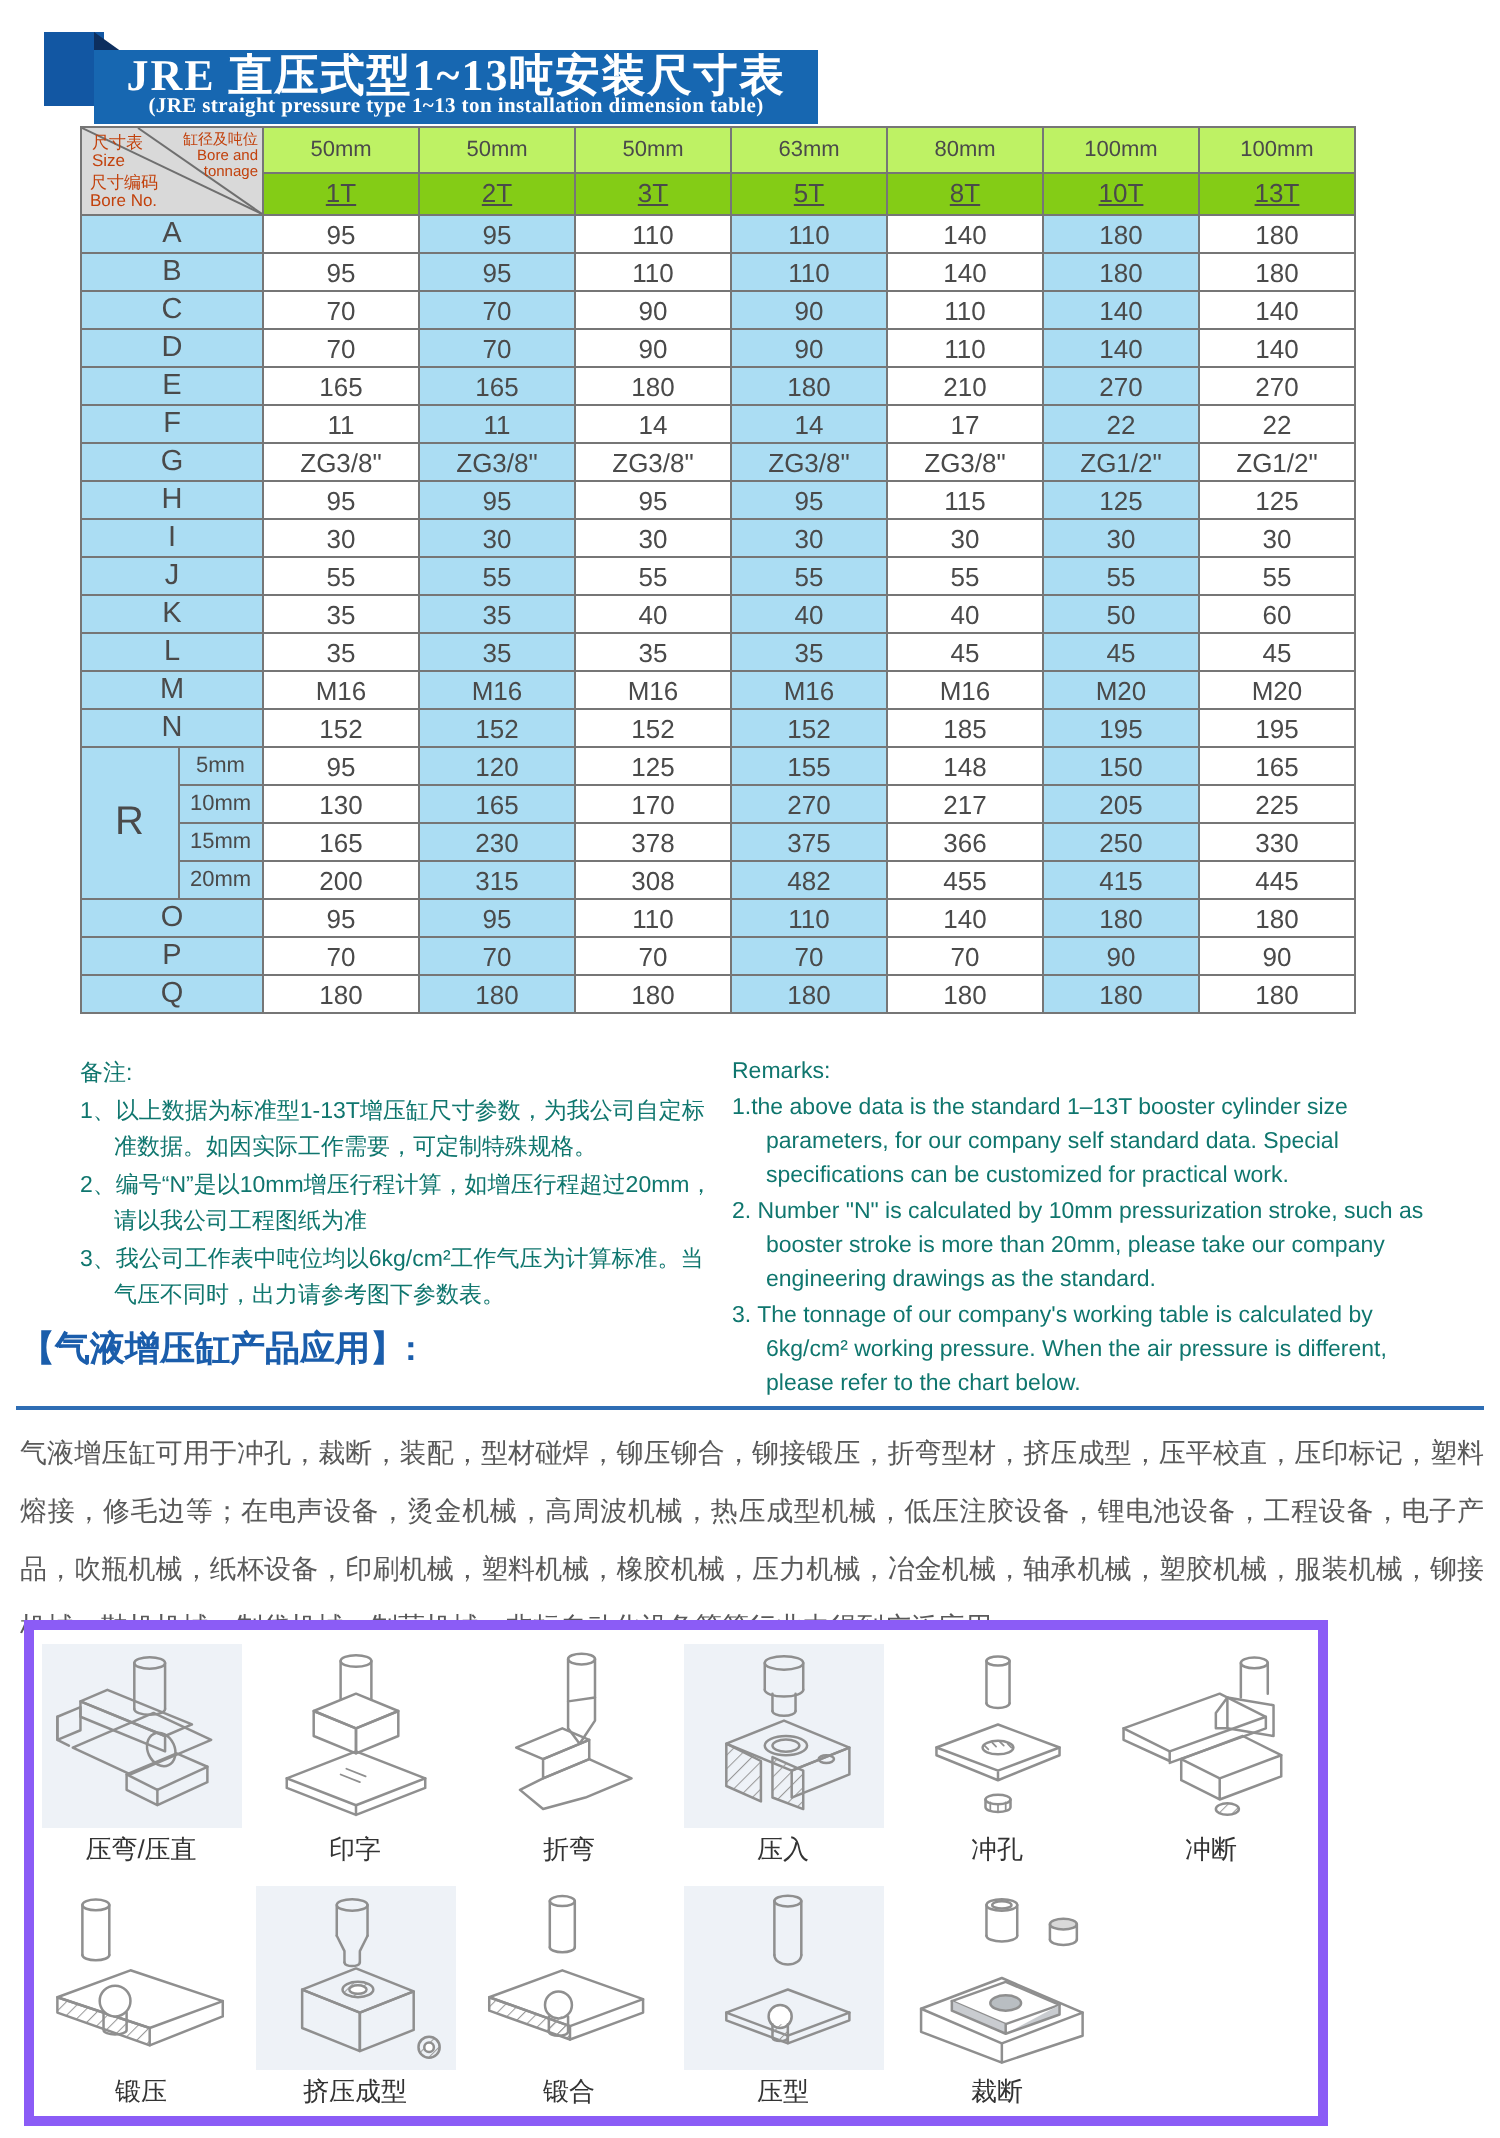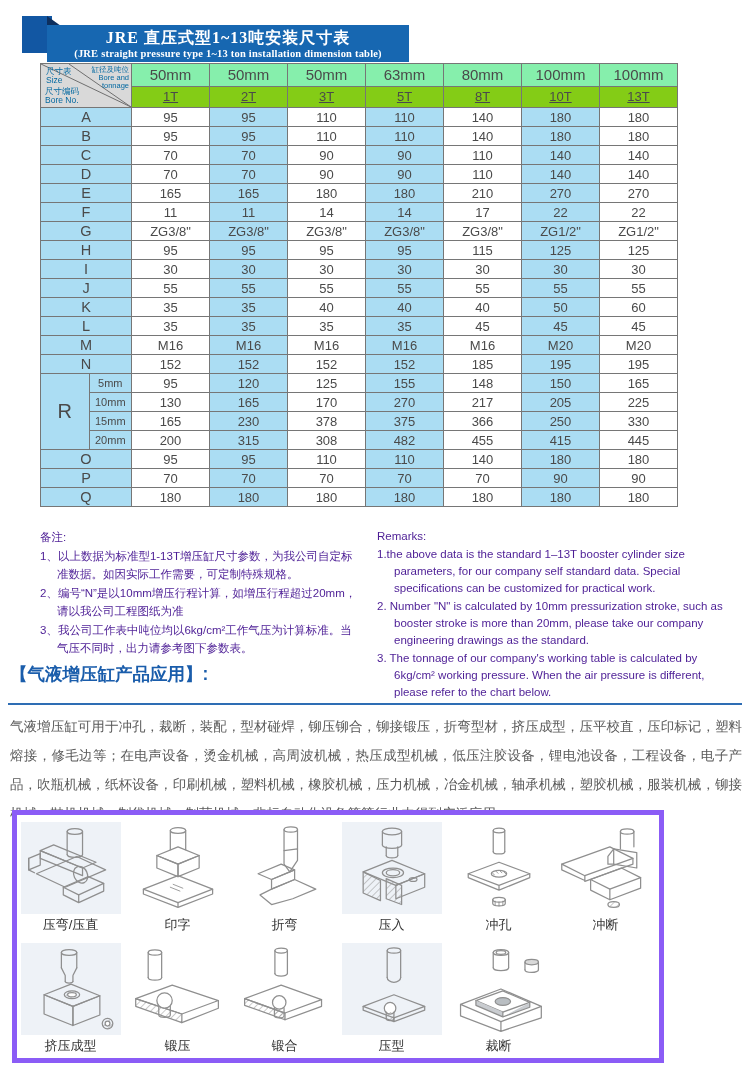--- a/index.html
+++ b/index.html
@@ -6,44 +6,44 @@
   html,body { margin:0; padding:0; }
   body { background:#f4f4f4; font-family:"Liberation Sans",sans-serif; }
   .page { position:relative; width:750px; height:1069px; background:#ffffff; overflow:hidden; margin:0; }
 
   
   .ribbon-square { position:absolute; left:22px; top:16px; width:30px; height:37px; background:#1257a3; }
   .ribbon-fold { position:absolute; left:47px; top:16px; width:14px; height:10px; background:#0d2f5e;
                  clip-path:polygon(0 0, 100% 100%, 0 100%); }
   .banner { position:absolute; left:47px; top:25px; width:362px; height:37px; background:#1767b1;
             color:#fff; text-align:center; }
-  .banner .t1 { font-family:"Liberation Serif",serif; font-weight:bold; font-size:16px; line-height:21px; margin-top:2px; letter-spacing:1px; }
+  .banner .t1 { font-family:"Liberation Serif",serif; font-weight:bold; font-size:22px; line-height:21px; margin-top:2px; letter-spacing:1px; }
   .banner .t2 { font-family:"Liberation Serif",serif; font-weight:bold; font-size:10.5px; line-height:12px; letter-spacing:0.2px; }
 
   
   .dim-table { position:absolute; left:40px; top:63px; border-collapse:collapse; table-layout:fixed; }
   .dim-table th, .dim-table td { border:1px solid #767676; text-align:center; vertical-align:middle;
       font-weight:normal; color:#4a4a4a; padding:0; height:19px; overflow:hidden; }
-  .dim-table .bore { background:#86efac; font-size:15px; height:22px;text-align:center; }
+  .dim-table .bore { background:#bef264; font-size:11px; height:22px;text-align:center; }
   .dim-table .ton  { background:#84cc16; font-size:13px; height:21px;text-decoration:underline; }
   .dim-table .lbl  { background:#abddf3; font-size:14.5px; }
   .dim-table .sub-lbl { background:#abddf3; font-size:11px; }
   .dim-table .r-lbl { background:#abddf3; font-size:20px; }
   .dim-table td { font-size:13px; }
   .c-white { background:#ffffff; }
   .c-blue  { background:#abddf3; }
   .corner { background:#d9d9d9; position:relative; padding:0; }
-  .corner .cwrap { position:relative; width:90px; height:43px; font-weight:normal; color:#0369a1; }
+  .corner .cwrap { position:relative; width:90px; height:43px; font-weight:normal; color:#c2410c; }
   .corner svg { position:absolute; left:0; top:0; }
   .corner .c1 { position:absolute; left:5px; top:3px; font-size:8.5px; line-height:9px; text-align:left; }
   .corner .c2 { position:absolute; right:2px; top:2px; font-size:7.5px; line-height:8px; text-align:right; }
   .corner .c3 { position:absolute; left:4px; bottom:2px; font-size:8.5px; line-height:9px; text-align:left; }
 
   
-  .notes { position:absolute; left:40px; top:528px; width:698px; display:flex; gap:15px; color:#4c1d95; }
+  .notes { position:absolute; left:40px; top:528px; width:698px; display:flex; gap:4px; color:#0f766e; }
   .notes .cn { width:322px; font-size:11.5px; line-height:18px; }
   .notes .en { width:356px; font-size:11.5px; line-height:17px; }
   .note-title { margin-bottom:1px; }
   .note-item { padding-left:17px; text-indent:-17px; margin-bottom:1px; }
 
   
   .sec-title { position:absolute; left:10px; top:662px; font-size:17.5px; font-weight:bold; color:#1a5dab; }
   .sec-rule { position:absolute; left:8px; top:703px; width:734px; height:0; border-top:2px solid #2e6db4; }
   .apps-text { position:absolute; left:10px; top:712px; width:732px; font-size:13.5px; line-height:29px;
                color:#595959; text-align:justify; }
@@ -474,57 +474,57 @@
               <path d="M6 42v6l24 11v-5M80 36v6L30 60"></path>
           <polygon points="36,58 68,46 88,56 56,68"></polygon>
               <path d="M36 58v11l20 10v-11M88 56v11L56 79"></path>
           <ellipse cx="60" cy="84" rx="6" ry="3" fill="url(#hatch)"></ellipse>
         </g>
           </svg>
       </div>
       <div class="g-label">冲断</div>
     </div>
 
+    <div class="g-item">
+      <div class="g-art">
+        <svg viewBox="0 0 104 92">
+            <g class="art">
+          <ellipse cx="28" cy="8" rx="7" ry="2.8"></ellipse>
+              <path d="M21 8v26M35 8v26"></path>
+              <path d="M21 34a7 2.8 0 0 0 14 0"></path>
+          <polygon points="8,56 46,42 94,58 56,72"></polygon>
+          <polygon points="8,56 8,64 56,81 56,72" fill="url(#hatch)"></polygon>
+          <path d="M94 58v8L56 81"></path>
+          <circle cx="38" cy="58" r="8" fill="#fff"></circle>
+              <path d="M32 64v9a6 2.4 0 0 0 12 0v-9"></path>
+        </g>
+          </svg>
+      </div>
+      <div class="g-label">锻压</div>
+    </div>
+
     <div class="g-item tint">
       <div class="g-art">
         <svg viewBox="0 0 104 92">
             <g class="art">
           <ellipse cx="50" cy="8" rx="8" ry="3"></ellipse>
               <path d="M42 8v16M58 8v16"></path>
           <path d="M42 24l4 8M58 24l-4 8M46 32v6M54 32v6"></path>
               <path d="M46 38a4 1.8 0 0 0 8 0"></path>
           <polygon points="24,52 52,41 82,53 54,64"></polygon>
           <polygon points="24,52 24,72 54,84 54,64"></polygon>
               <polygon points="82,53 82,73 54,84 54,64"></polygon>
           <ellipse cx="53" cy="52" rx="8" ry="4" fill="url(#hatch)"></ellipse>
               <ellipse cx="53" cy="52" rx="4.5" ry="2.2" fill="#fff"></ellipse>
           <circle cx="90" cy="82" r="5.5" fill="url(#hatch)"></circle>
               <circle cx="90" cy="82" r="2.5" fill="#fff"></circle>
         </g>
           </svg>
       </div>
       <div class="g-label">挤压成型</div>
-    </div>
-
-    <div class="g-item">
-      <div class="g-art">
-        <svg viewBox="0 0 104 92">
-            <g class="art">
-          <ellipse cx="28" cy="8" rx="7" ry="2.8"></ellipse>
-              <path d="M21 8v26M35 8v26"></path>
-              <path d="M21 34a7 2.8 0 0 0 14 0"></path>
-          <polygon points="8,56 46,42 94,58 56,72"></polygon>
-          <polygon points="8,56 8,64 56,81 56,72" fill="url(#hatch)"></polygon>
-          <path d="M94 58v8L56 81"></path>
-          <circle cx="38" cy="58" r="8" fill="#fff"></circle>
-              <path d="M32 64v9a6 2.4 0 0 0 12 0v-9"></path>
-        </g>
-          </svg>
-      </div>
-      <div class="g-label">锻压</div>
     </div>
 
     <div class="g-item">
       <div class="g-art">
         <svg viewBox="0 0 104 92">
             <g class="art">
           <ellipse cx="48" cy="6" rx="6.5" ry="2.6"></ellipse>
               <path d="M41.5 6v24M54.5 6v24"></path>
               <path d="M41.5 30a6.5 2.6 0 0 0 13 0"></path>
           <polygon points="10,56 48,42 90,57 52,71"></polygon>

